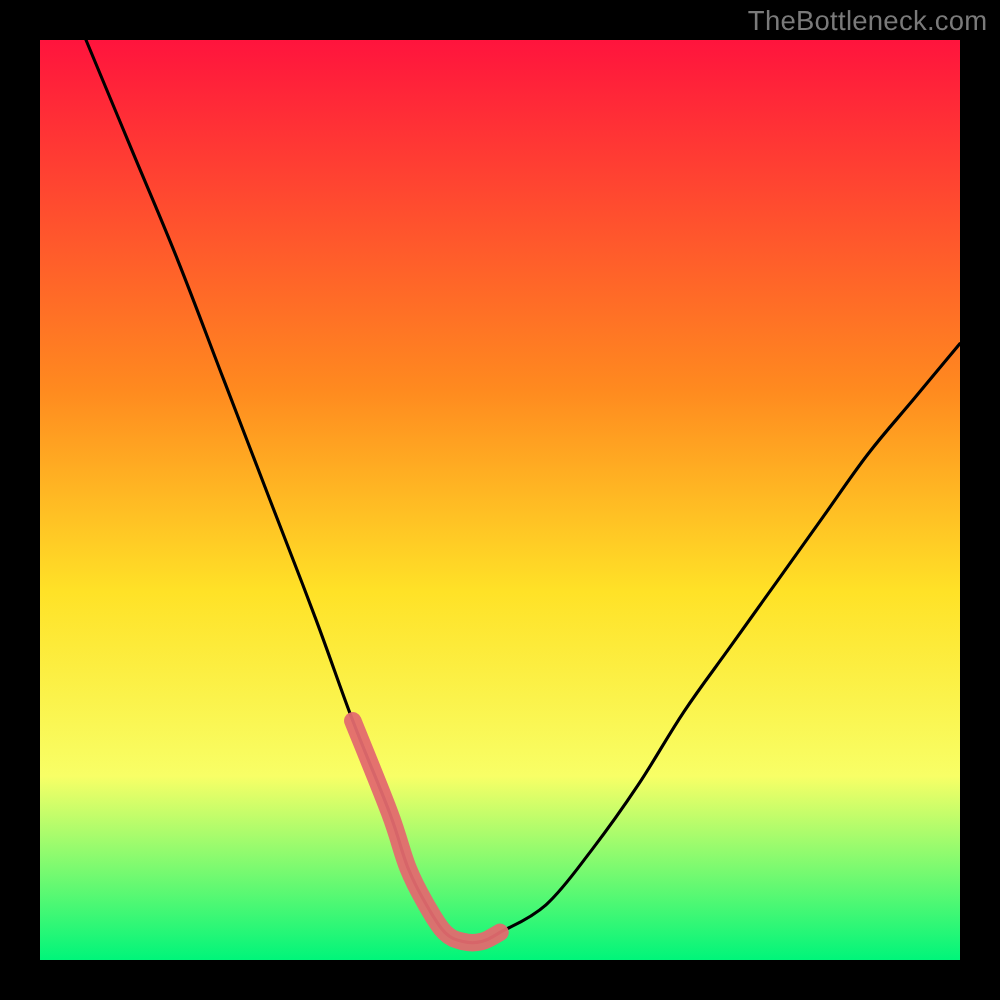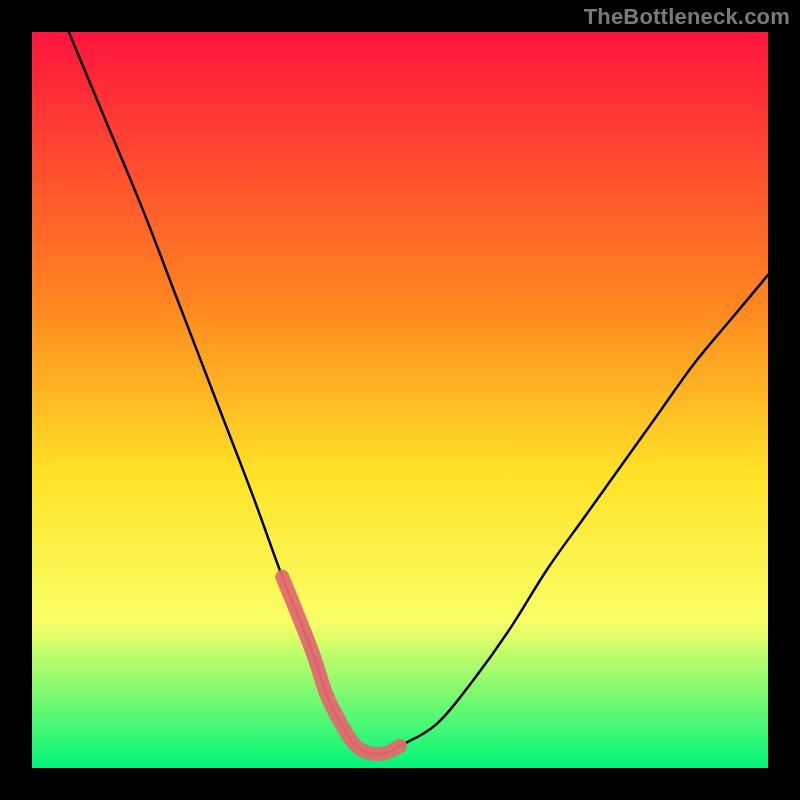--- a/index.html
+++ b/index.html
@@ -16,21 +16,21 @@
     width: 800px;
     height: 800px;
     background: #000;
   }
   .watermark {
     position: absolute;
     top: 4px;
     right: 10px;
     color: #7a7a7a;
     font-size: 22px;
-    font-weight: 700;
+    font-weight: 400;
     letter-spacing: 0.2px;
     user-select: none;
   }
   svg {
     display: block;
   }
 </style>
 </head>
 <body>
 

